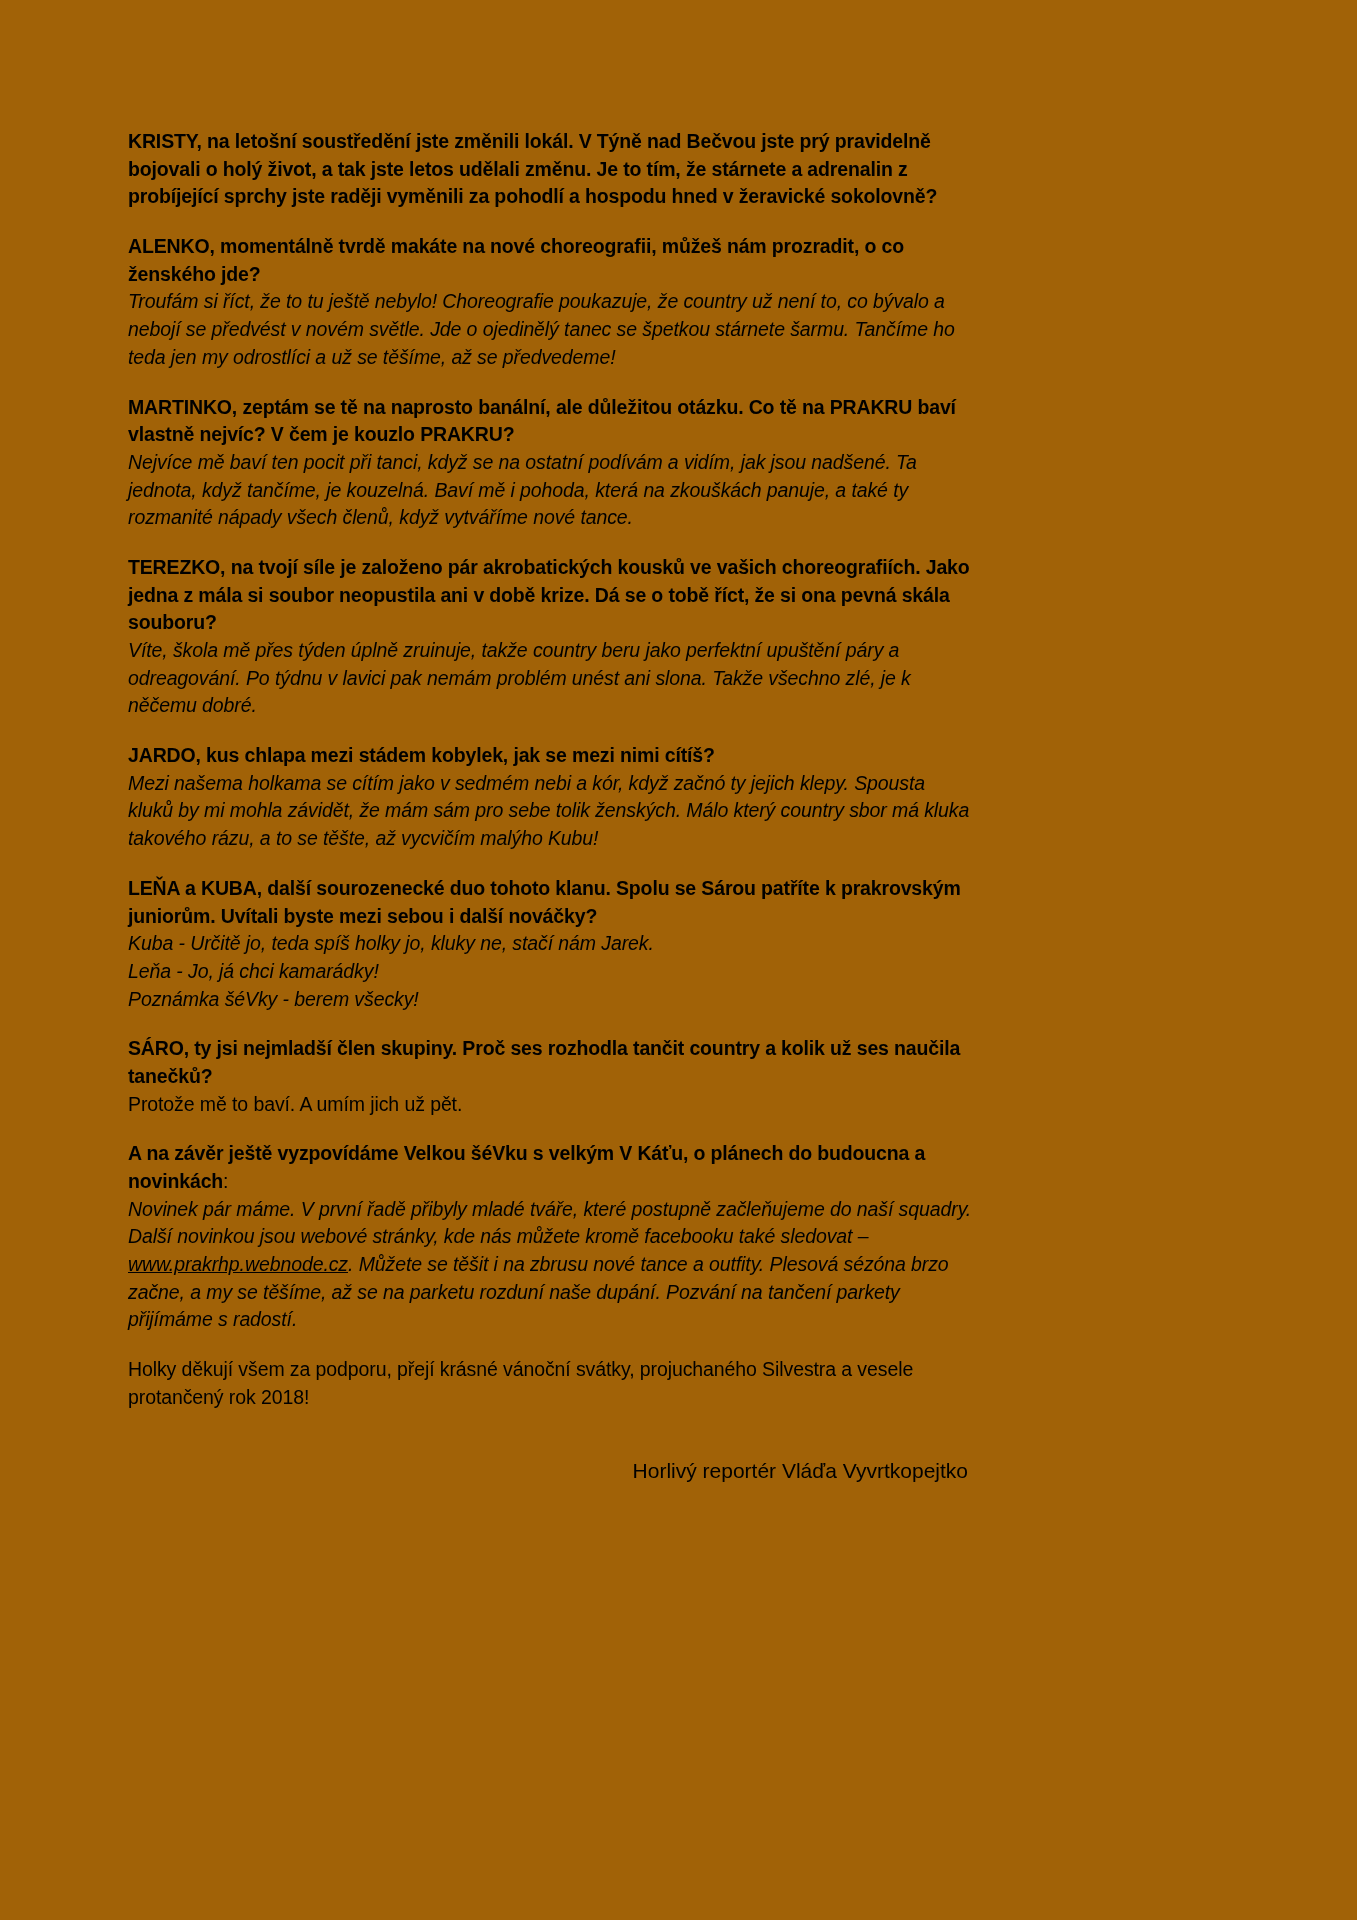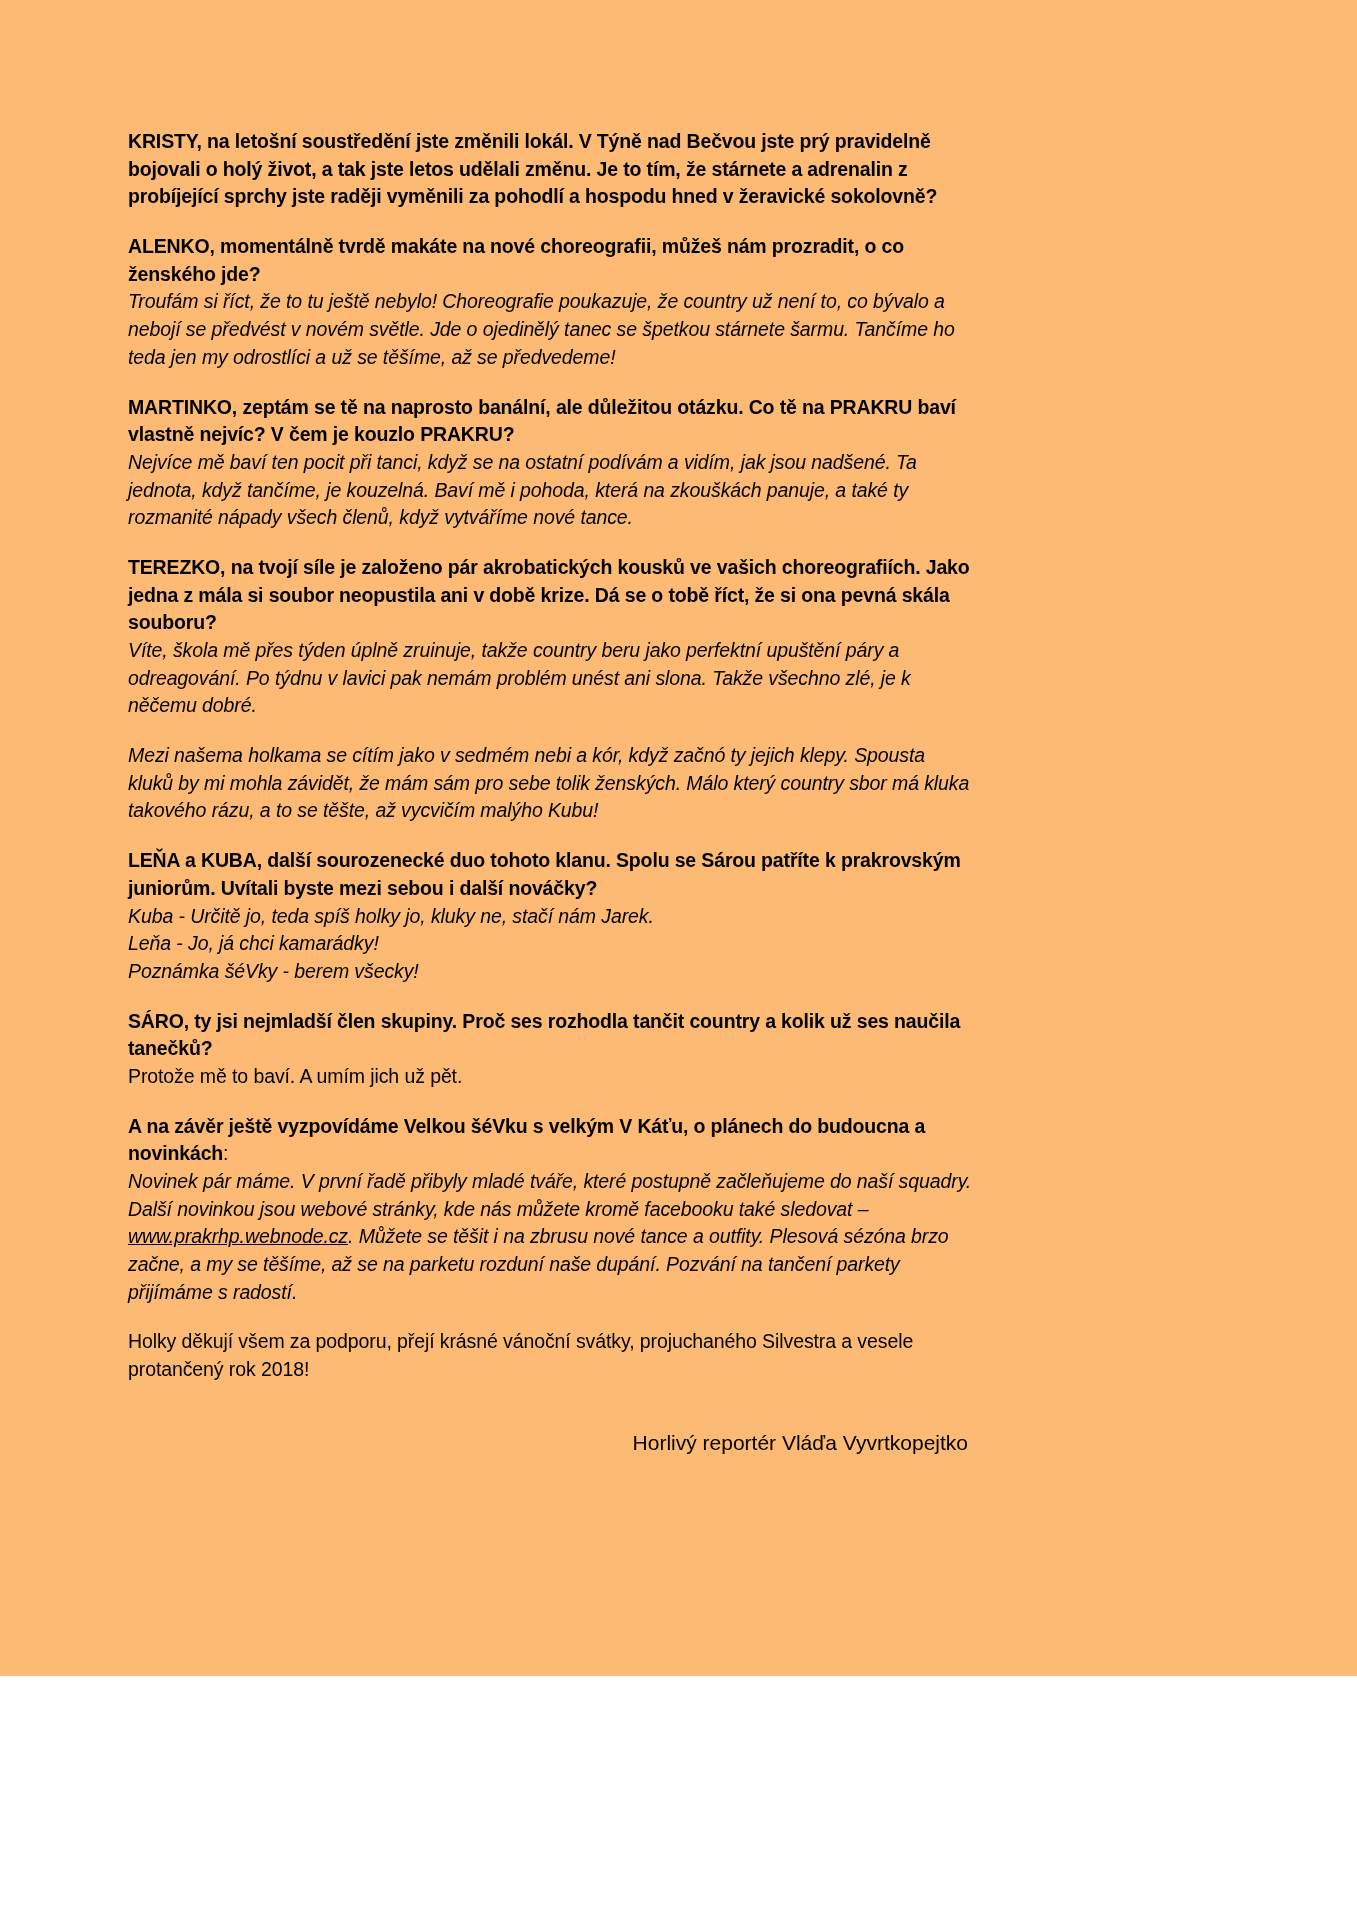--- a/index.html
+++ b/index.html
@@ -8,22 +8,22 @@
     padding: 0;
     background: #ffffff;
   }
   body {
     font-family: "Liberation Sans", sans-serif;
     color: #000000;
   }
   .page {
     position: relative;
     width: 1357px;
-    height: 1676px;
-    background: #fdba74;
+    height: 1920px;
+    background: #a16207;
     box-sizing: border-box;
     overflow: hidden;
   }
   .content {
     position: absolute;
     left: 128px;
     top: 128px;
     width: 845px;
   }
   .block {
@@ -102,20 +102,21 @@
       <p class="q">MARTINKO, zeptám se tě na naprosto banální, ale důležitou otázku. Co tě na PRAKRU baví vlastně nejvíc?  V čem je kouzlo PRAKRU?</p>
       <p class="a">Nejvíce mě baví ten pocit při tanci, když se na ostatní podívám a vidím, jak jsou nadšené. Ta jednota, když tančíme, je kouzelná. Baví mě i pohoda, která na zkouškách panuje, a také ty rozmanité nápady všech členů, když vytváříme nové tance.</p>
     </div>
 
     <div class="block">
       <p class="q">TEREZKO, na tvojí síle je založeno pár akrobatických kousků ve vašich choreografiích. Jako jedna z mála si soubor neopustila ani v době krize. Dá se o tobě říct, že si ona pevná skála souboru?</p>
       <p class="a">Víte, škola mě přes týden úplně zruinuje, takže country beru jako perfektní upuštění páry a odreagování. Po týdnu v lavici pak nemám problém unést ani slona. Takže všechno zlé, je k něčemu dobré.</p>
     </div>
 
     <div class="block">
+      <p class="q">JARDO, kus chlapa mezi stádem kobylek, jak se mezi nimi cítíš?</p>
       <p class="a">Mezi našema holkama se cítím jako v sedmém nebi a kór, když začnó ty jejich klepy. Spousta kluků by mi mohla závidět, že mám sám pro sebe tolik ženských. Málo který country sbor má kluka takového rázu, a to se těšte, až vycvičím malýho Kubu!</p>
     </div>
 
     <div class="block">
       <p class="q">LEŇA a KUBA, další sourozenecké duo tohoto klanu. Spolu se Sárou patříte k prakrovským juniorům. Uvítali byste mezi sebou i další nováčky?</p>
       <p class="a-line">Kuba - Určitě jo, teda spíš holky jo, kluky ne, stačí nám Jarek.</p>
       <p class="a-line">Leňa - Jo, já chci kamarádky!</p>
       <p class="a-line">Poznámka šéVky - berem všecky!</p>
     </div>
 

